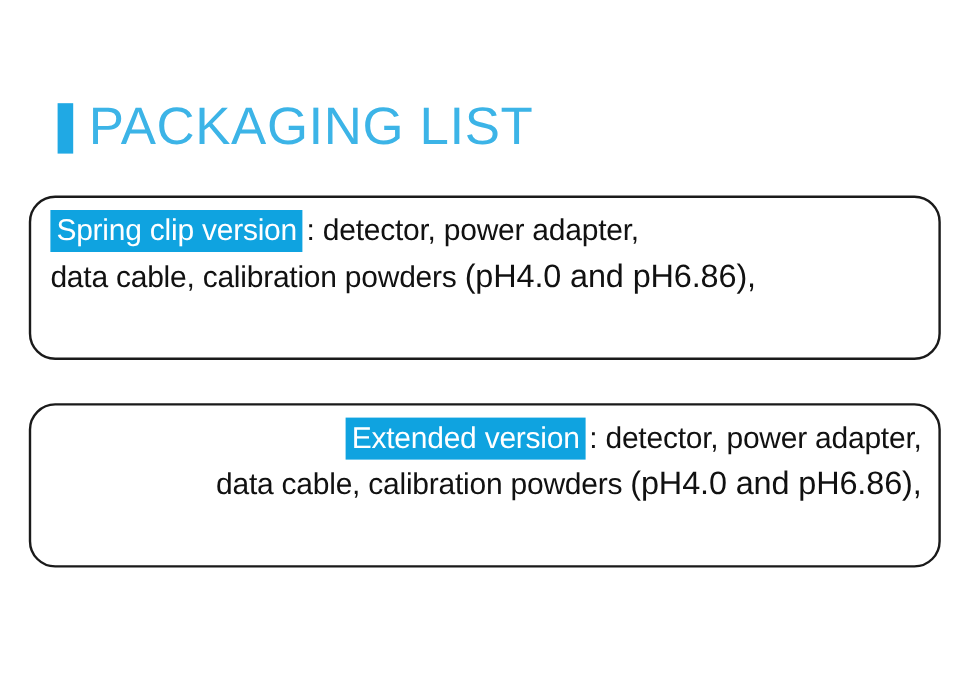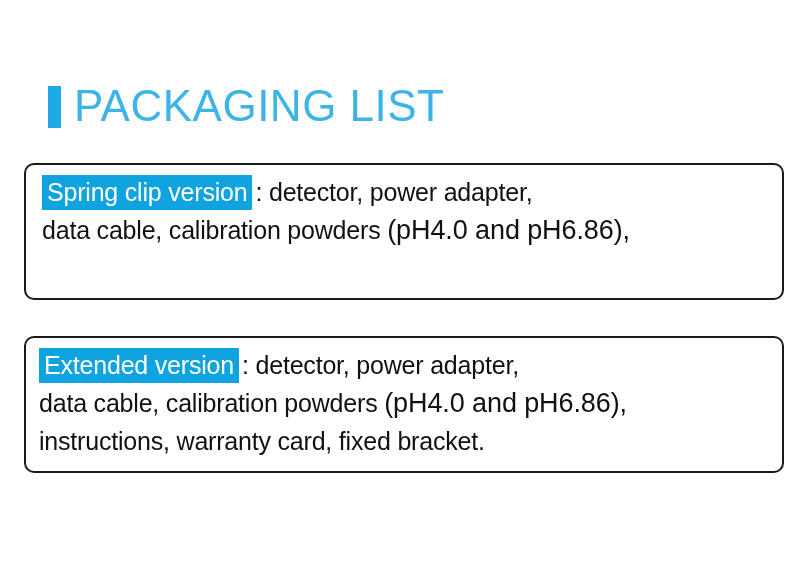--- a/index.html
+++ b/index.html
@@ -40,21 +40,21 @@
     letter-spacing: 0.5px;
     line-height: 1;
     white-space: nowrap;
   }
 
   
   .pkg-box {
     position: absolute;
     box-sizing: border-box;
     border: 2.5px solid #1a1a1a;
-    border-radius: 10px;
+    border-radius: 22px;
     background: #ffffff;
   }
   #box-spring {
     left: 24px;
     top: 163px;
     width: 760px;
     height: 137px;
   }
   #box-extended {
     left: 24px;
@@ -68,20 +68,21 @@
     left: 16px;
     right: 14px;
     top: 8px;
     font-size: 25px;
     color: #111111;
     line-height: 38px;
     letter-spacing: -0.2px;
   }
   #box-extended .box-body {
     left: 13px;
+    text-align: right;
   }
 
   .line {
     white-space: nowrap;
   }
 
   .hl {
     background: #0fa3e0;
     color: #ffffff;
     padding: 2px 5px 3px 5px;
@@ -120,17 +121,14 @@
 </div>
 
 <div class="pkg-box" id="box-extended">
   <div class="box-body">
     <div class="line">
       <span class="hl">Extended version</span><span class="after-hl">: detector, power adapter,</span>
     </div>
     <div class="line">
       <span>data cable, calibration powders </span><span class="small">(pH4.0 and pH6.86),</span>
     </div>
-    <div class="line">
-      <span>instructions, warranty card, fixed bracket.</span>
-    </div>
   </div>
 </div>
 
 </body></html>

